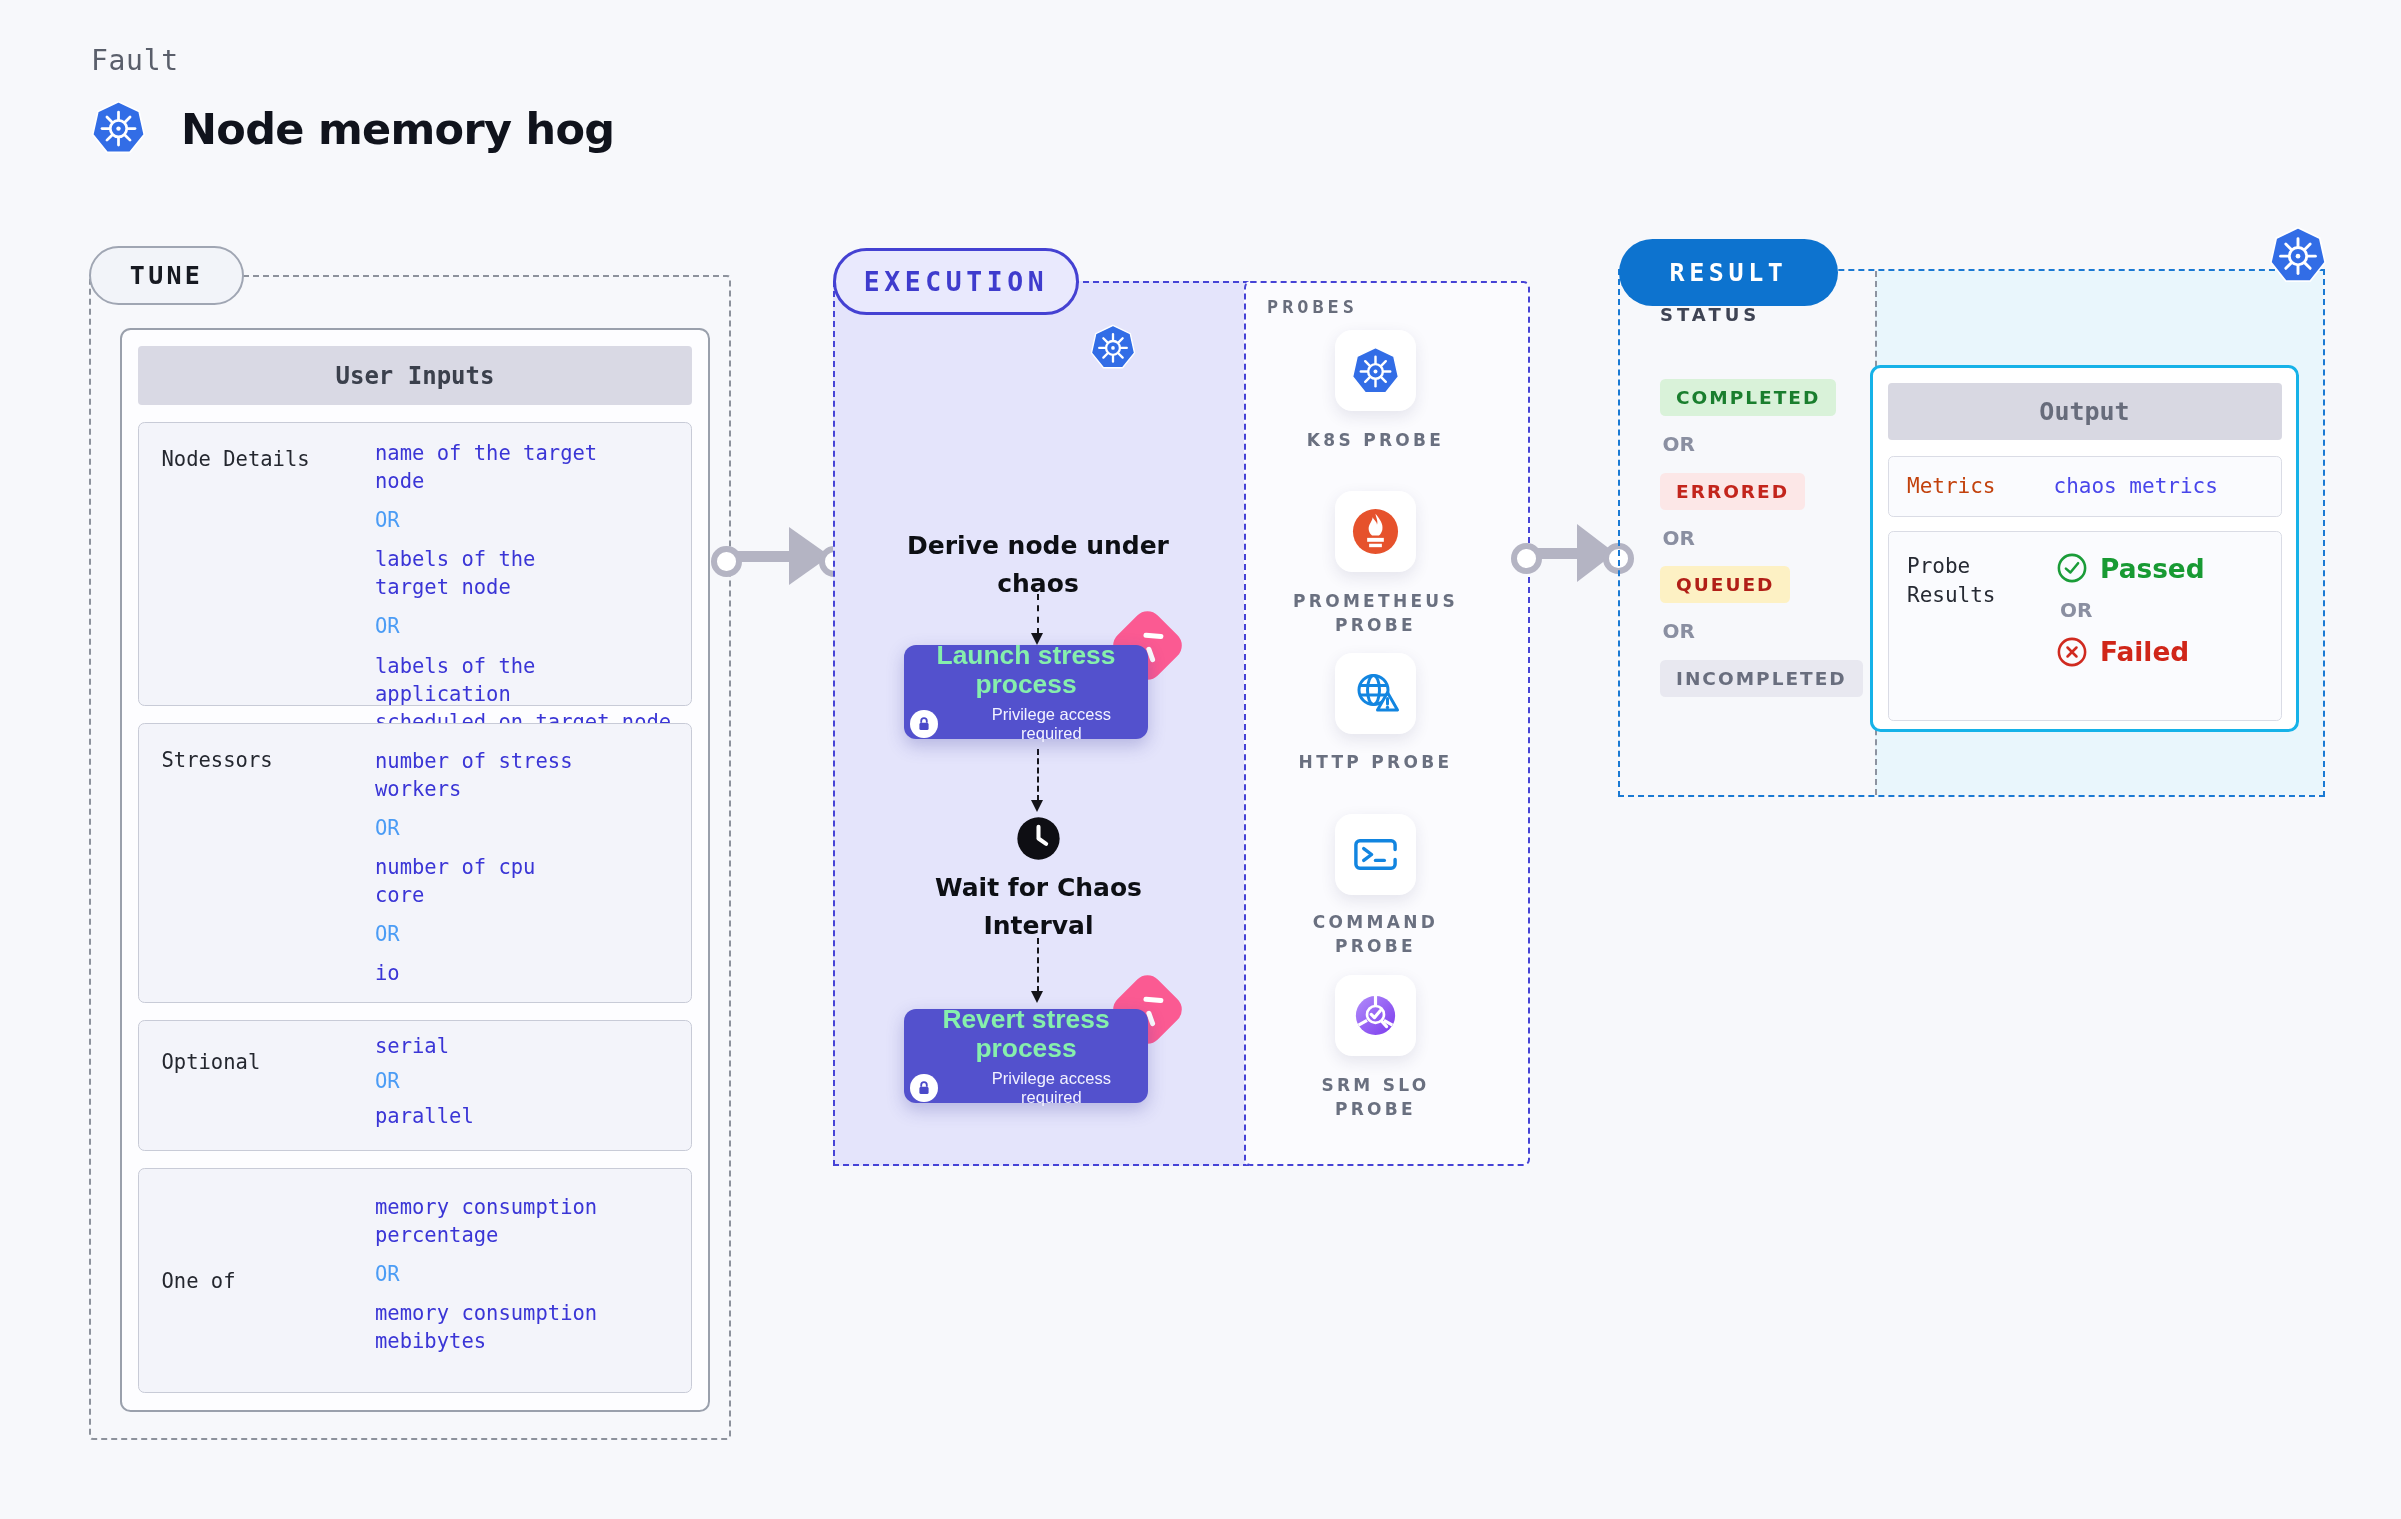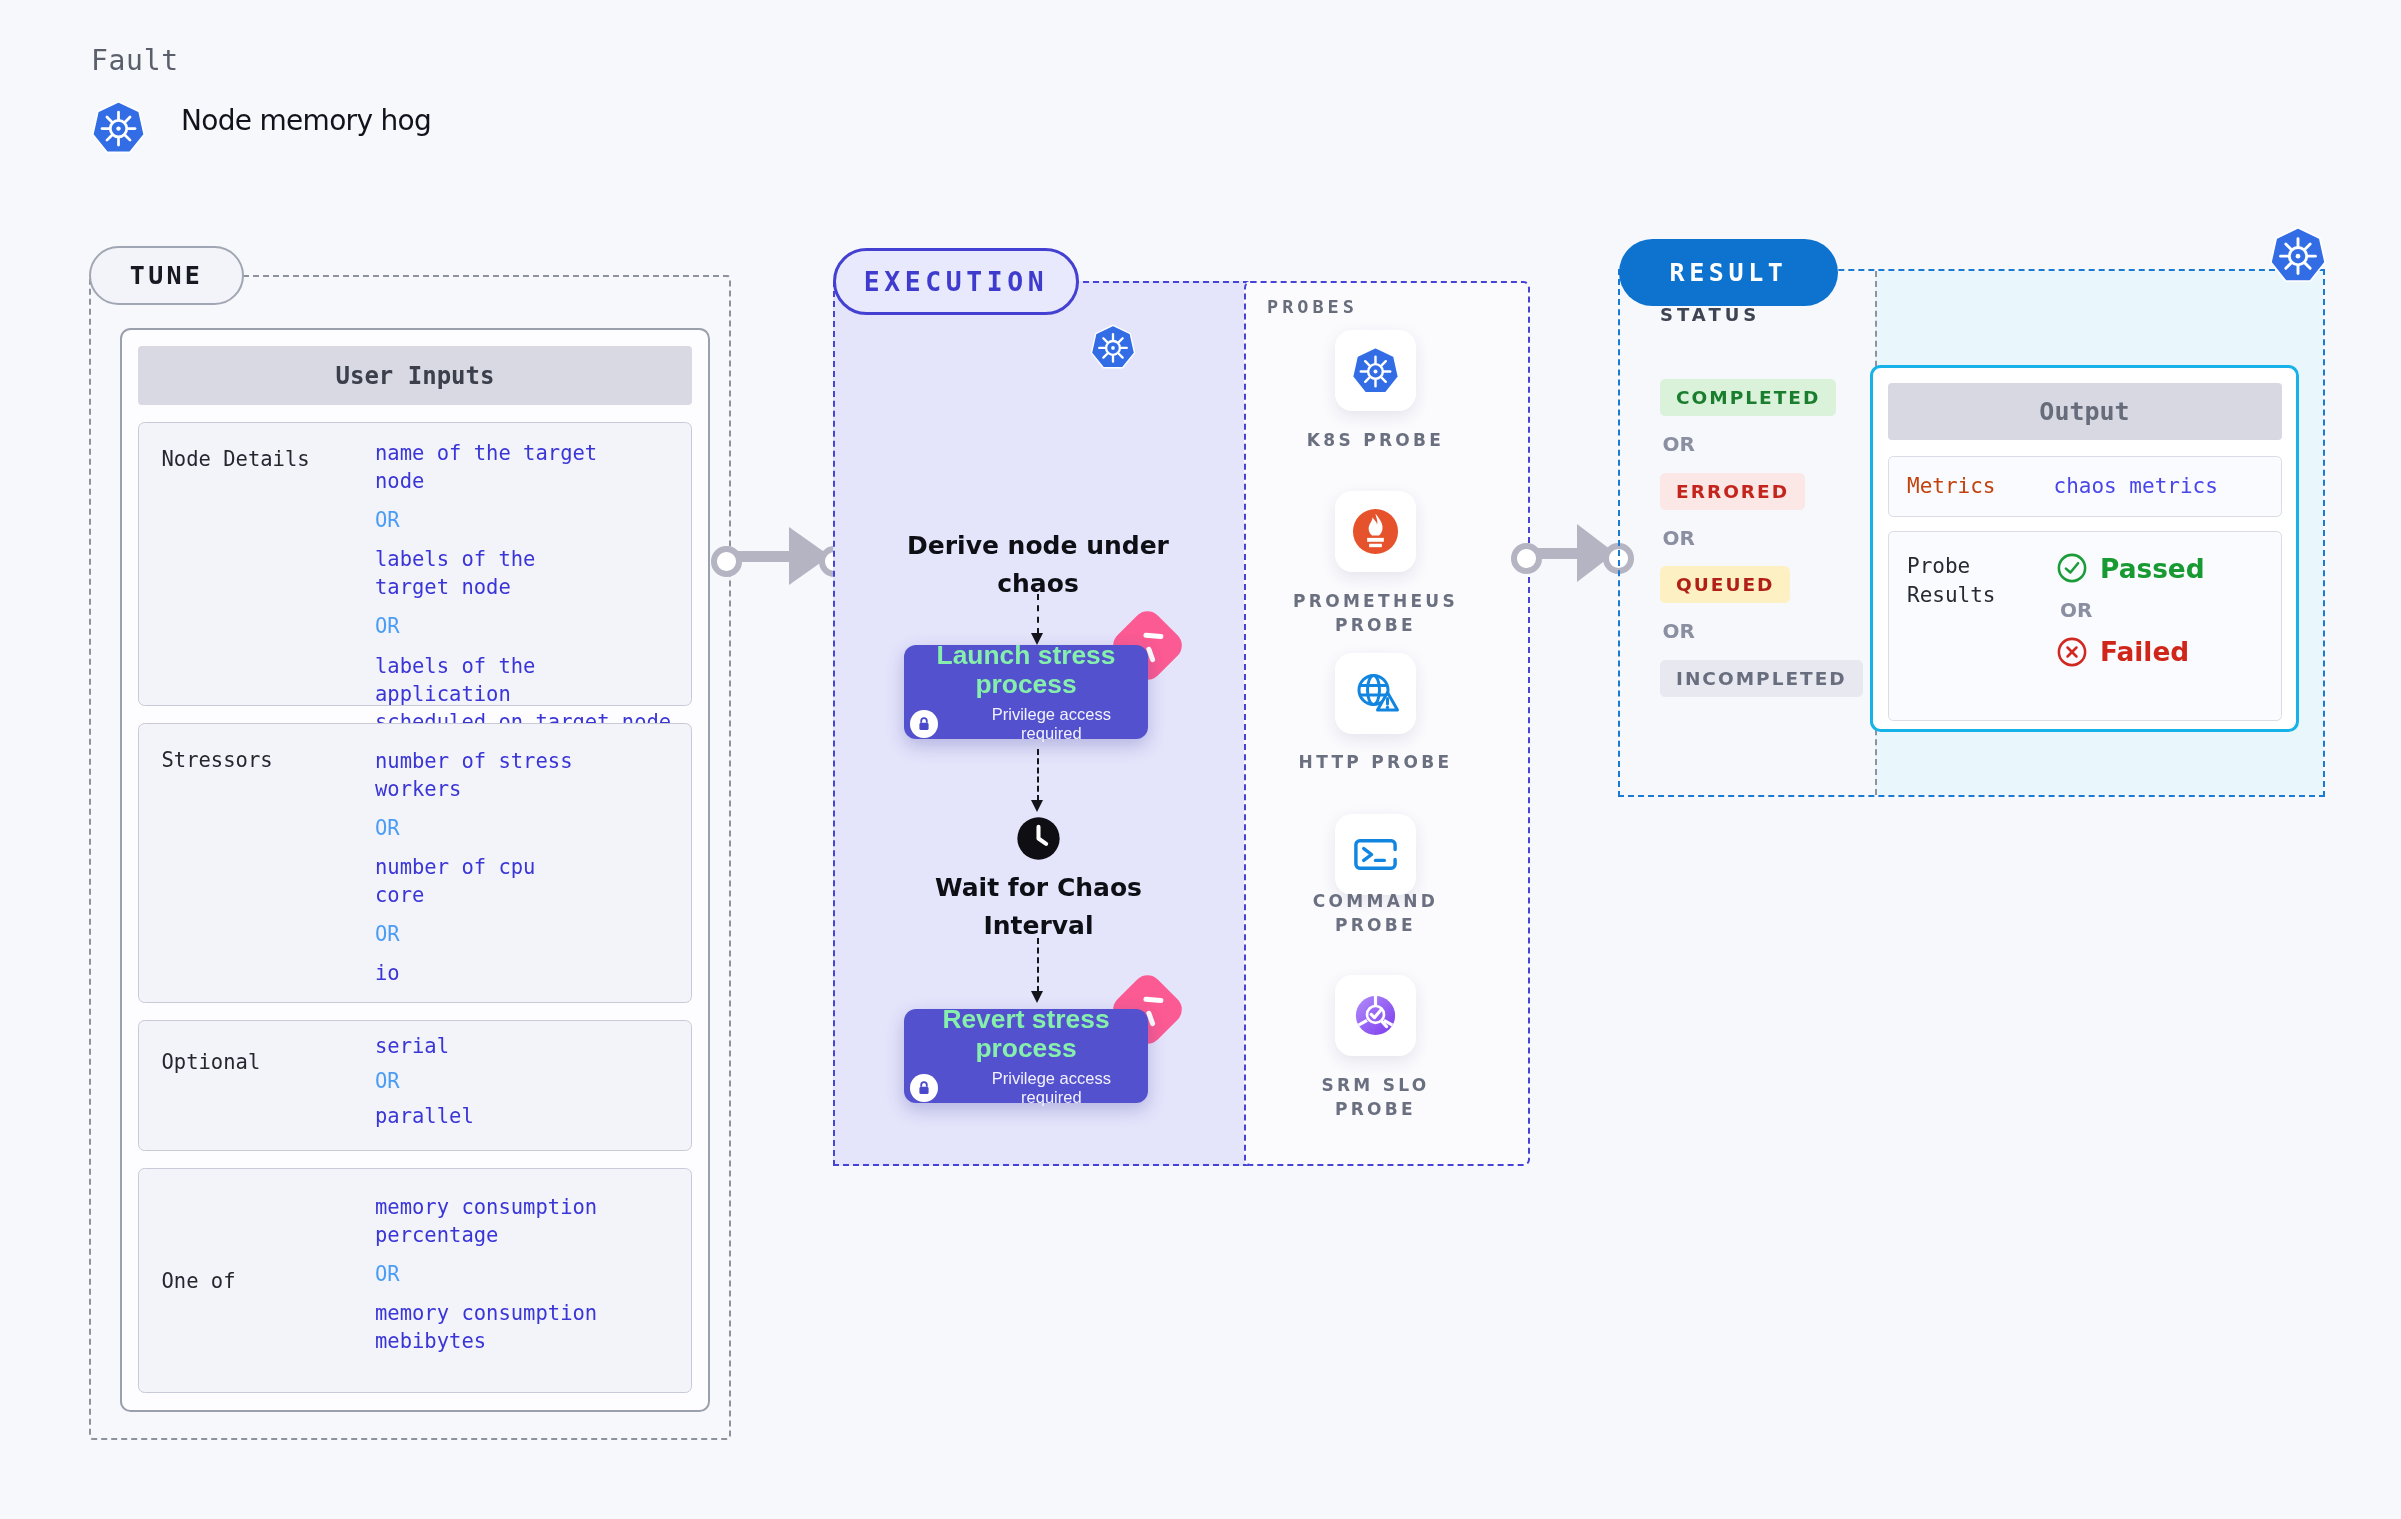--- a/index.html
+++ b/index.html
@@ -3,21 +3,21 @@
 <meta charset="utf-8">
 <style>
   html,body{margin:0;padding:0;background:#f7f8fb;}
   #canvas{position:relative;width:2401px;height:1519px;background:#f7f8fb;overflow:hidden;
           font-family:"DejaVu Sans","Liberation Sans",sans-serif;}
   .mono{font-family:"DejaVu Sans Mono","Liberation Mono",monospace;}
   .abs{position:absolute;}
 
   
   .kicker{left:91px;top:44px;font-size:28px;color:#5a5f6b;letter-spacing:0.7px;}
-  .page-title{left:181px;top:104px;font-size:28px;font-weight:normal;color:#10131c;letter-spacing:-0.7px;}
+  .page-title{left:181px;top:104px;font-size:43px;font-weight:bold;color:#10131c;letter-spacing:-0.7px;}
   .k8s-logo{left:91px;top:100px;width:55px;height:55px;}
 
   
   .pill{display:flex;align-items:center;justify-content:center;border-radius:40px;z-index:5;
         font-family:"DejaVu Sans Mono","Liberation Mono",monospace;font-weight:bold;}
   .tune-pill{left:89px;top:246px;width:151px;height:55px;background:#f2f4f9;border:2.6px solid #a0a6b3;
              color:#171a22;font-size:25px;letter-spacing:3.3px;}
   .exec-pill{left:833px;top:248px;width:240px;height:61px;background:#e9e9fd;border:3.3px solid #4441d2;
              color:#3f3ccd;font-size:26.4px;letter-spacing:4.6px;}
   .result-pill{left:1619px;top:239px;width:219px;height:67px;background:#0d73cf;color:#ffffff;
@@ -346,21 +346,21 @@
         <use href="#globe-warn"></use>
       </svg>
   </div>
   <div class="abs probe-label" style="left:1283px;top:750px">HTTP PROBE</div>
 
   <div class="abs probe-card" style="left:1335px;top:814px">
     <svg width="49" height="49" viewBox="0 0 100 100">
         <use href="#terminal"></use>
       </svg>
   </div>
-  <div class="abs probe-label" style="left:1283px;top:889px">COMMAND PROBE</div>
+  <div class="abs probe-label" style="left:1283px;top:910px">COMMAND PROBE</div>
 
   <div class="abs probe-card" style="left:1335px;top:975px">
     <svg width="53" height="53" viewBox="0 0 100 100">
         <use href="#slo"></use>
       </svg>
   </div>
   <div class="abs probe-label" style="left:1283px;top:1073px">SRM SLO PROBE</div>
 
   <div class="abs connector" style="left:1511px;top:519px">
     <div class="ring" style="left:0"></div>

